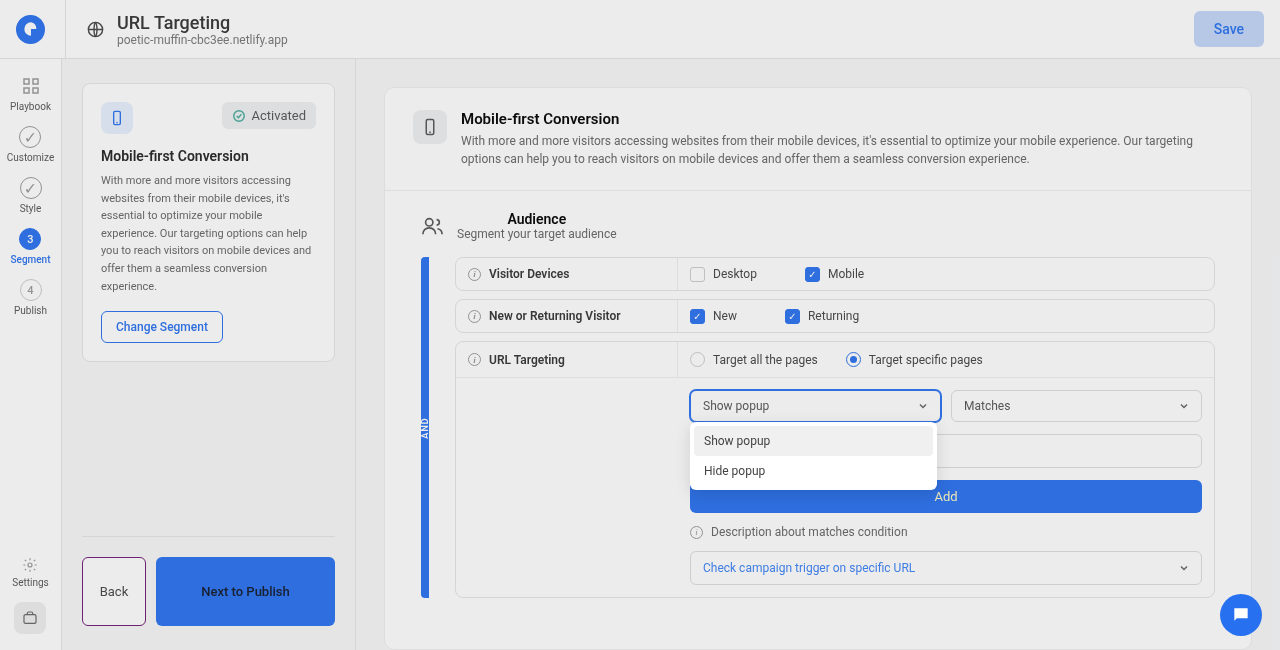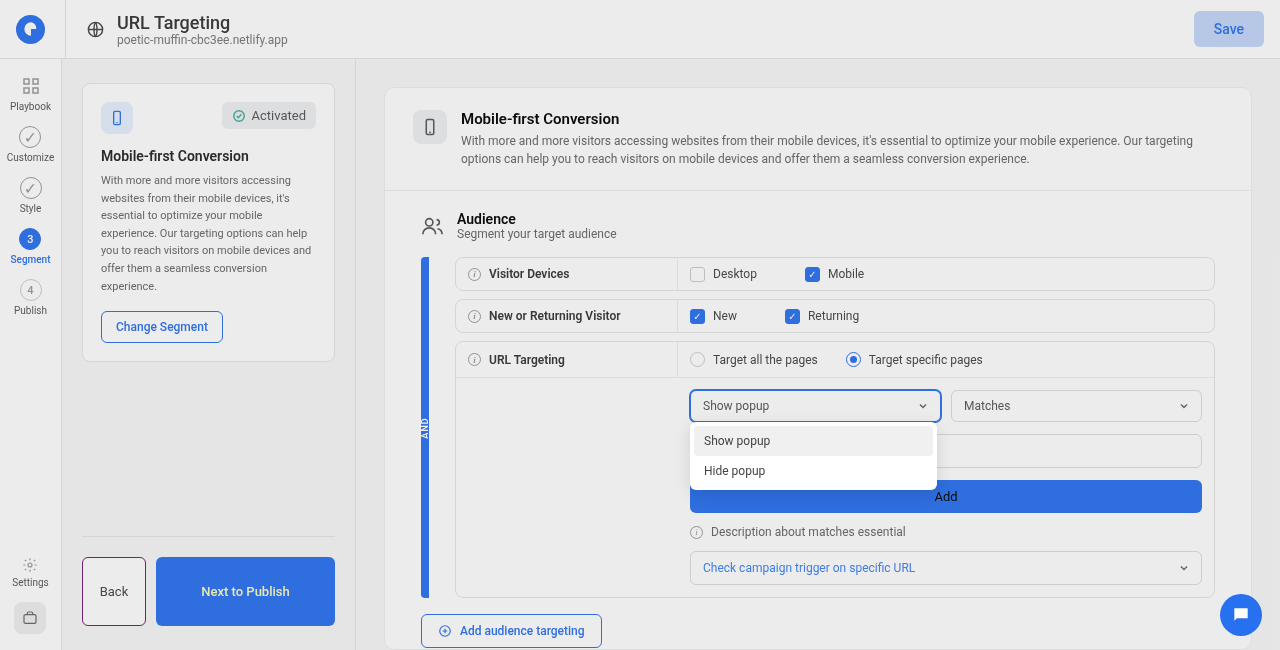--- a/index.html
+++ b/index.html
@@ -31,31 +31,31 @@
 .card { border: 1px solid #e5e5e5; border-radius: 8px; padding: 18px; background: #fff; }
 .card-head { display: flex; align-items: flex-start; justify-content: space-between; margin-bottom: 14px; }
 .card-icon { width: 32px; height: 32px; background: #e8f0fe; border-radius: 8px; display: flex; align-items: center; justify-content: center; color: #2770ef; }
 .badge { background: #eef0f2; border-radius: 6px; padding: 6px 10px; display: flex; align-items: center; gap: 6px; font-size: 13px; color: #555; }
 .card-title { font-size: 14px; font-weight: 600; color: #222; margin-bottom: 8px; }
 .card-desc { font-size: 11px; color: #666; line-height: 1.6; margin-bottom: 16px; }
 .outline-btn { border: 1px solid #2770ef; color: #2770ef; background: #fff; border-radius: 6px; padding: 8px 14px; font-size: 12px; font-weight: 500; cursor: pointer; }
 .sidebar-divider { border-top: 1px solid #e5e5e5; margin-top: auto; }
 .sidebar-footer { display: flex; gap: 10px; padding-top: 20px; }
 .btn-secondary { flex: 0 0 64px; border: 1px solid #701a75; background: #fff; color: #444; border-radius: 6px; padding: 26px 0; font-size: 13px; cursor: pointer; }
-.btn-primary { flex: 1; background: #2770ef; color: #fef9c3; border: none; border-radius: 6px; padding: 10px 0; font-size: 13px; font-weight: 500; cursor: pointer; }
+.btn-primary { flex: 1; background: #2770ef; color: #0f172a; border: none; border-radius: 6px; padding: 10px 0; font-size: 13px; font-weight: 500; cursor: pointer; }
 
 .main { flex: 1; padding: 28px 28px 0 28px; overflow: hidden; }
 .panel { background: #fff; border: 1px solid #eee; border-radius: 10px; height: 100%; }
 .panel-head { display: flex; padding: 22px 28px; gap: 14px; border-bottom: 1px solid #eee; align-items: flex-start; }
 .panel-icon { width: 34px; height: 34px; background: #eef0f2; border-radius: 8px; display: flex; align-items: center; justify-content: center; color: #555; flex-shrink: 0; }
 .panel-title { font-size: 15px; font-weight: 600; margin-bottom: 4px; }
 .panel-desc { font-size: 12px; color: #666; line-height: 1.5; }
 .panel-body { padding: 20px 36px 20px 36px; }
 .aud-head { display: flex; gap: 14px; align-items: center; margin-bottom: 16px; }
-.aud-title { font-size: 14px; font-weight: 600; }
+.aud-title { font-size: 14px; font-weight: 600; text-align: center; }
 .aud-sub { font-size: 12px; color: #666; }
 
 .rules { display: flex; }
 .and-bar { width: 8px; background: #2770ef; border-radius: 4px 0 0 4px; position: relative; margin-right: 26px; }
 .and-text { position: absolute; top: 50%; left: 50%; transform: translate(-50%, -50%) rotate(180deg); writing-mode: vertical-rl; font-size: 9px; font-weight: 600; color: #fff; letter-spacing: 1px; }
 .rules-col { flex: 1; display: flex; flex-direction: column; gap: 8px; }
 .rule-row { display: flex; border: 1px solid #e5e5e5; border-radius: 8px; min-height: 34px; }
 .rule-label { width: 222px; display: flex; align-items: center; gap: 8px; padding: 0 12px; font-size: 12px; font-weight: 600; color: #333; border-right: 1px solid #eee; }
 .rule-opts { flex: 1; display: flex; align-items: center; gap: 48px; padding: 0 12px; }
 .chk { display: flex; align-items: center; gap: 8px; font-size: 12px; color: #444; }
@@ -67,21 +67,21 @@
 
 .url-block { border: 1px solid #e5e5e5; border-radius: 8px; }
 .url-head { display: flex; border-bottom: 1px solid #eee; }
 .url-head .rule-label { border-right: 1px solid #eee; }
 .url-head .rule-opts { padding: 10px 12px; gap: 28px; }
 .url-body { padding: 12px; padding-left: 234px; display: flex; flex-direction: column; gap: 12px; position: relative; }
 .select-row { display: flex; gap: 10px; }
 .select { flex: 1; border: 1px solid #ddd; border-radius: 6px; padding: 8px 12px; font-size: 12px; color: #555; display: flex; justify-content: space-between; align-items: center; background: #fff; cursor: pointer; }
 .select.open { border-color: #2770ef; box-shadow: 0 0 0 1px #2770ef; }
 .input { border: 1px solid #ddd; border-radius: 6px; padding: 9px 12px; font-size: 12px; color: #999; background: #fff; }
-.add-btn { background: #2770ef; color: #000000; border: none; border-radius: 6px; padding: 9px 0; font-size: 13px; cursor: pointer; }
+.add-btn { background: #2770ef; color: #fef9c3; border: none; border-radius: 6px; padding: 9px 0; font-size: 13px; cursor: pointer; }
 .hint { font-size: 12px; color: #666; display: flex; align-items: center; gap: 8px; }
 .collapse { border: 1px solid #ddd; border-radius: 6px; padding: 9px 12px; font-size: 12px; color: #3b82f6; display: flex; justify-content: space-between; align-items: center; background: #fff; text-align: right; }
 .info-icon { width: 13px; height: 13px; border: 1px solid #999; border-radius: 50%; display: inline-flex; align-items: center; justify-content: center; font-size: 9px; color: #999; flex-shrink: 0; font-style: italic; font-family: serif; }
 
 .dropdown-menu { position: absolute; top: 44px; left: 234px; width: 247px; background: #fff; border-radius: 6px; box-shadow: 0 4px 16px rgba(0,0,0,0.12); padding: 4px; z-index: 10; }
 .dropdown-item { padding: 8px 10px; font-size: 12px; color: #444; border-radius: 4px; cursor: pointer; }
 .dropdown-item.selected { background: #f0f0f0; }
 
 .aud-target-btn { border: 1px solid #2770ef; color: #2770ef; background: #fff; border-radius: 6px; padding: 9px 16px; font-size: 12px; font-weight: 500; display: inline-flex; align-items: center; gap: 8px; margin-top: 16px; cursor: pointer; }
 
@@ -279,39 +279,32 @@
                   </div>
                 </div>
                 <div class="dropdown-menu">
                   <div class="dropdown-item selected">Show popup</div>
                   <div class="dropdown-item">Hide popup</div>
                 </div>
                 <div class="input">e.g https://popupsmart.com</div>
                 <button class="add-btn">Add</button>
                 <div class="hint">
                     <span class="info-icon">i</span>
-                    <span>Description about matches essential</span>
+                    <span>Description about matches condition</span>
                   </div>
                 <div class="collapse">
                   <span>Check campaign trigger on specific URL</span>
                   <svg class="chevron" viewBox="0 0 10 10" fill="none" stroke="#666" stroke-width="1.5">
                       <path d="M2 3.5l3 3 3-3"></path>
                     </svg>
                 </div>
               </div>
             </div>
           </div>
         </div>
-        <button class="aud-target-btn">
-          <svg width="14" height="14" viewBox="0 0 24 24" fill="none" stroke="currentColor" stroke-width="2">
-              <circle cx="12" cy="12" r="9"></circle>
-              <path d="M12 8v8M8 12h8"></path>
-            </svg>
-          <span>Add audience targeting</span>
-        </button>
       </div>
     </div>
   </div>
 </div>
 
 <div class="overlay"></div>
 <div class="chat-fab">
   <svg width="20" height="20" viewBox="0 0 24 24" fill="#fff">
       <path d="M4 4h16v12H7l-3 3V4z"></path>
     </svg>

